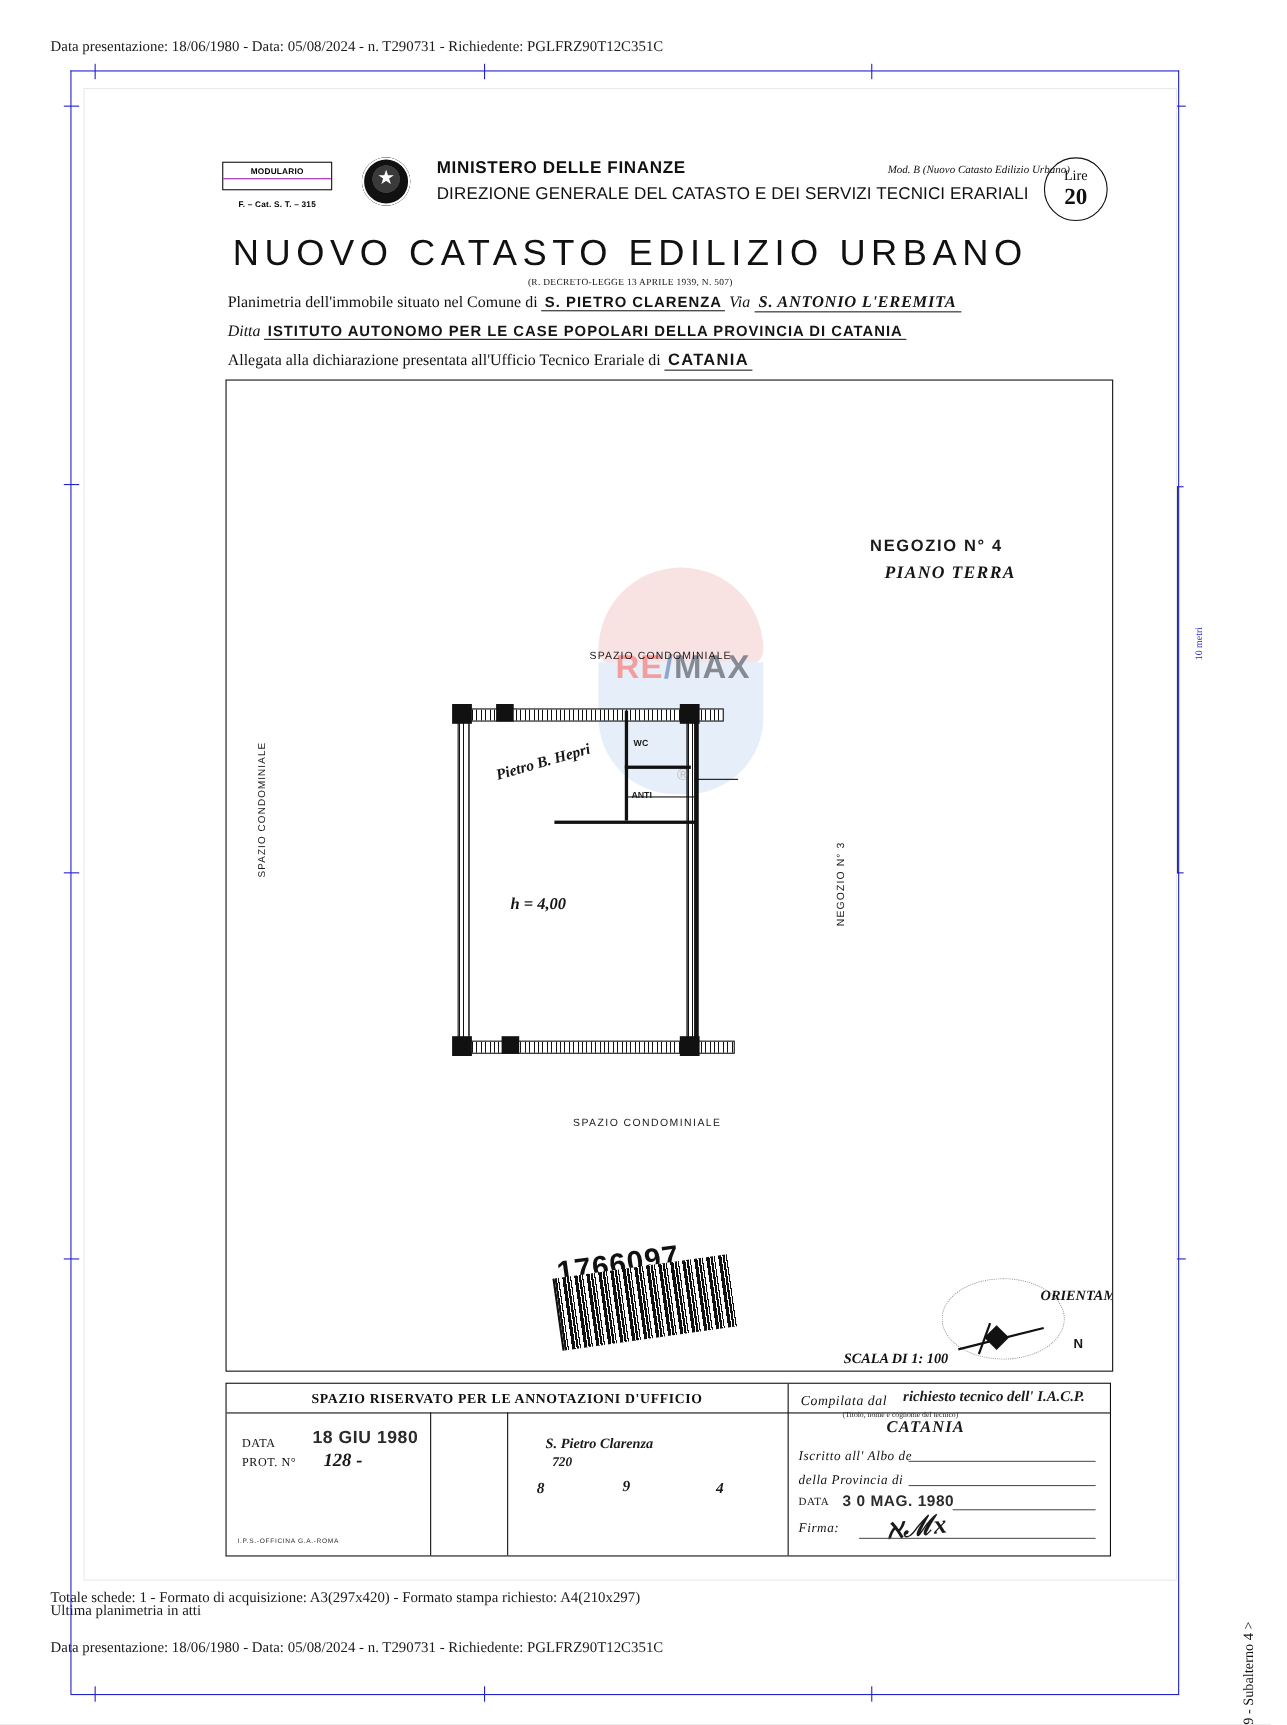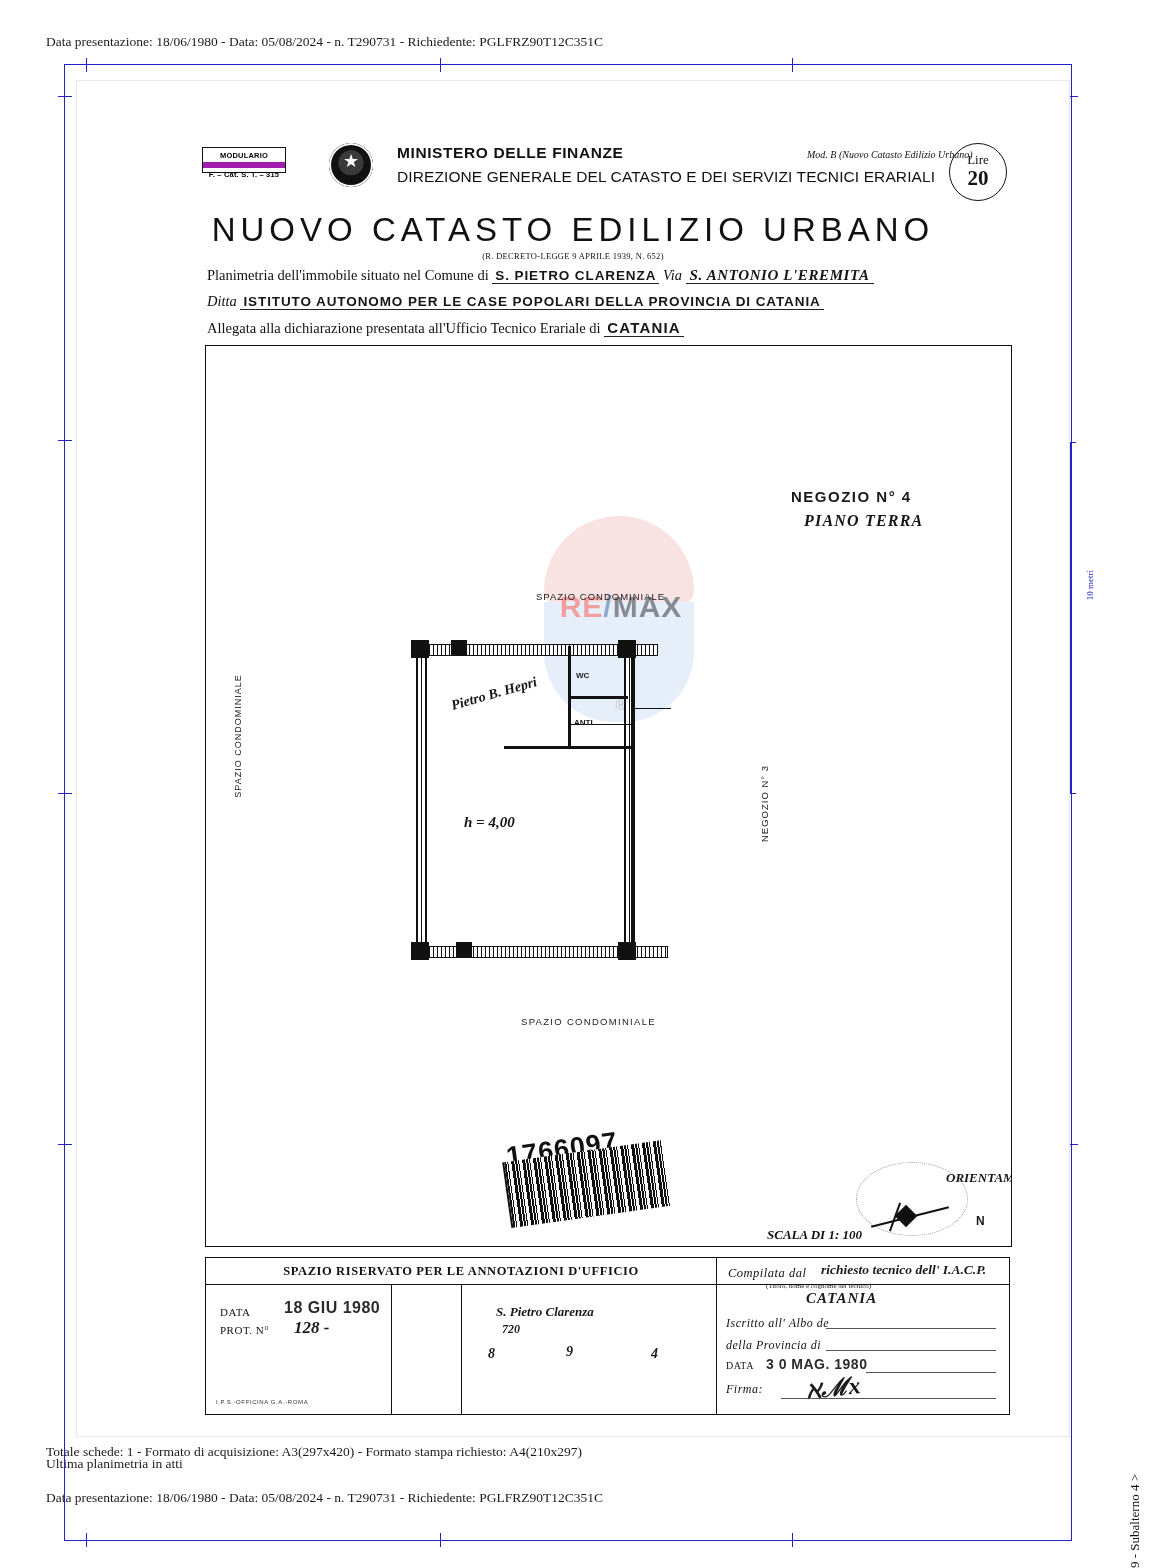--- a/index.html
+++ b/index.html
@@ -89,32 +89,32 @@
     height: 1355px;
     background: #fff;
     border: 1px solid #e9e9e9;
     overflow: hidden;
   }
 
   
   #modulario {
     position: absolute;
     left: 125px; top: 66px;
-    width: 84px; height: 26px;
+    width: 100px; height: 26px;
     border: 1px solid #111;
     text-align: center;
     font-family: "Liberation Sans", sans-serif;
     font-size: 7.5px;
     font-weight: bold;
     letter-spacing: .2px;
     line-height: 11px;
     padding-top: 2px;
     box-sizing: border-box;
   }
-  #modulario .m2 { border-top: 6px solid #a21caf; display:block; margin-top:1px; padding-top:1px; }
+  #modulario .m2 { border-top: 1px solid #a21caf; display:block; margin-top:1px; padding-top:17px; }
 
   #emblem {
     position: absolute;
     left: 252px; top: 62px;
     width: 44px; height: 44px;
     border-radius: 50%;
     background: radial-gradient(circle at 50% 45%, #3a3a3a 0 38%, #111 39% 100%);
     box-shadow: inset 0 0 0 2px #fff, inset 0 0 0 4px #111;
   }
   #emblem::after {
@@ -419,21 +419,21 @@
     <div id="ministero"><span>MINISTERO DELLE FINANZE</span></div>
     <div id="direzione">DIREZIONE GENERALE DEL CATASTO E DEI SERVIZI TECNICI ERARIALI</div>
     <div id="modb">Mod. B (Nuovo Catasto Edilizio Urbano)</div>
 
     <div id="lire">
       <div class="l1">Lire</div>
       <div class="l2">20</div>
     </div>
 
     <div id="title-big">NUOVO CATASTO EDILIZIO URBANO</div>
-    <div id="title-sub">(R. DECRETO-LEGGE 9 APRILE 1939, N. 652)</div>
+    <div id="title-sub">(R. DECRETO-LEGGE 13 APRILE 1939, N. 507)</div>
 
     <div class="form-row" id="row1">
       <span>Planimetria dell'immobile situato nel Comune di</span>
       <span class="hand-block">S. PIETRO  CLARENZA</span>
       <span style="font-style:italic;">Via</span>
       <span class="hand">S. ANTONIO L'EREMITA</span>
     </div>
 
     <div class="form-row" id="row2">
       <span style="font-style:italic;">Ditta</span>

